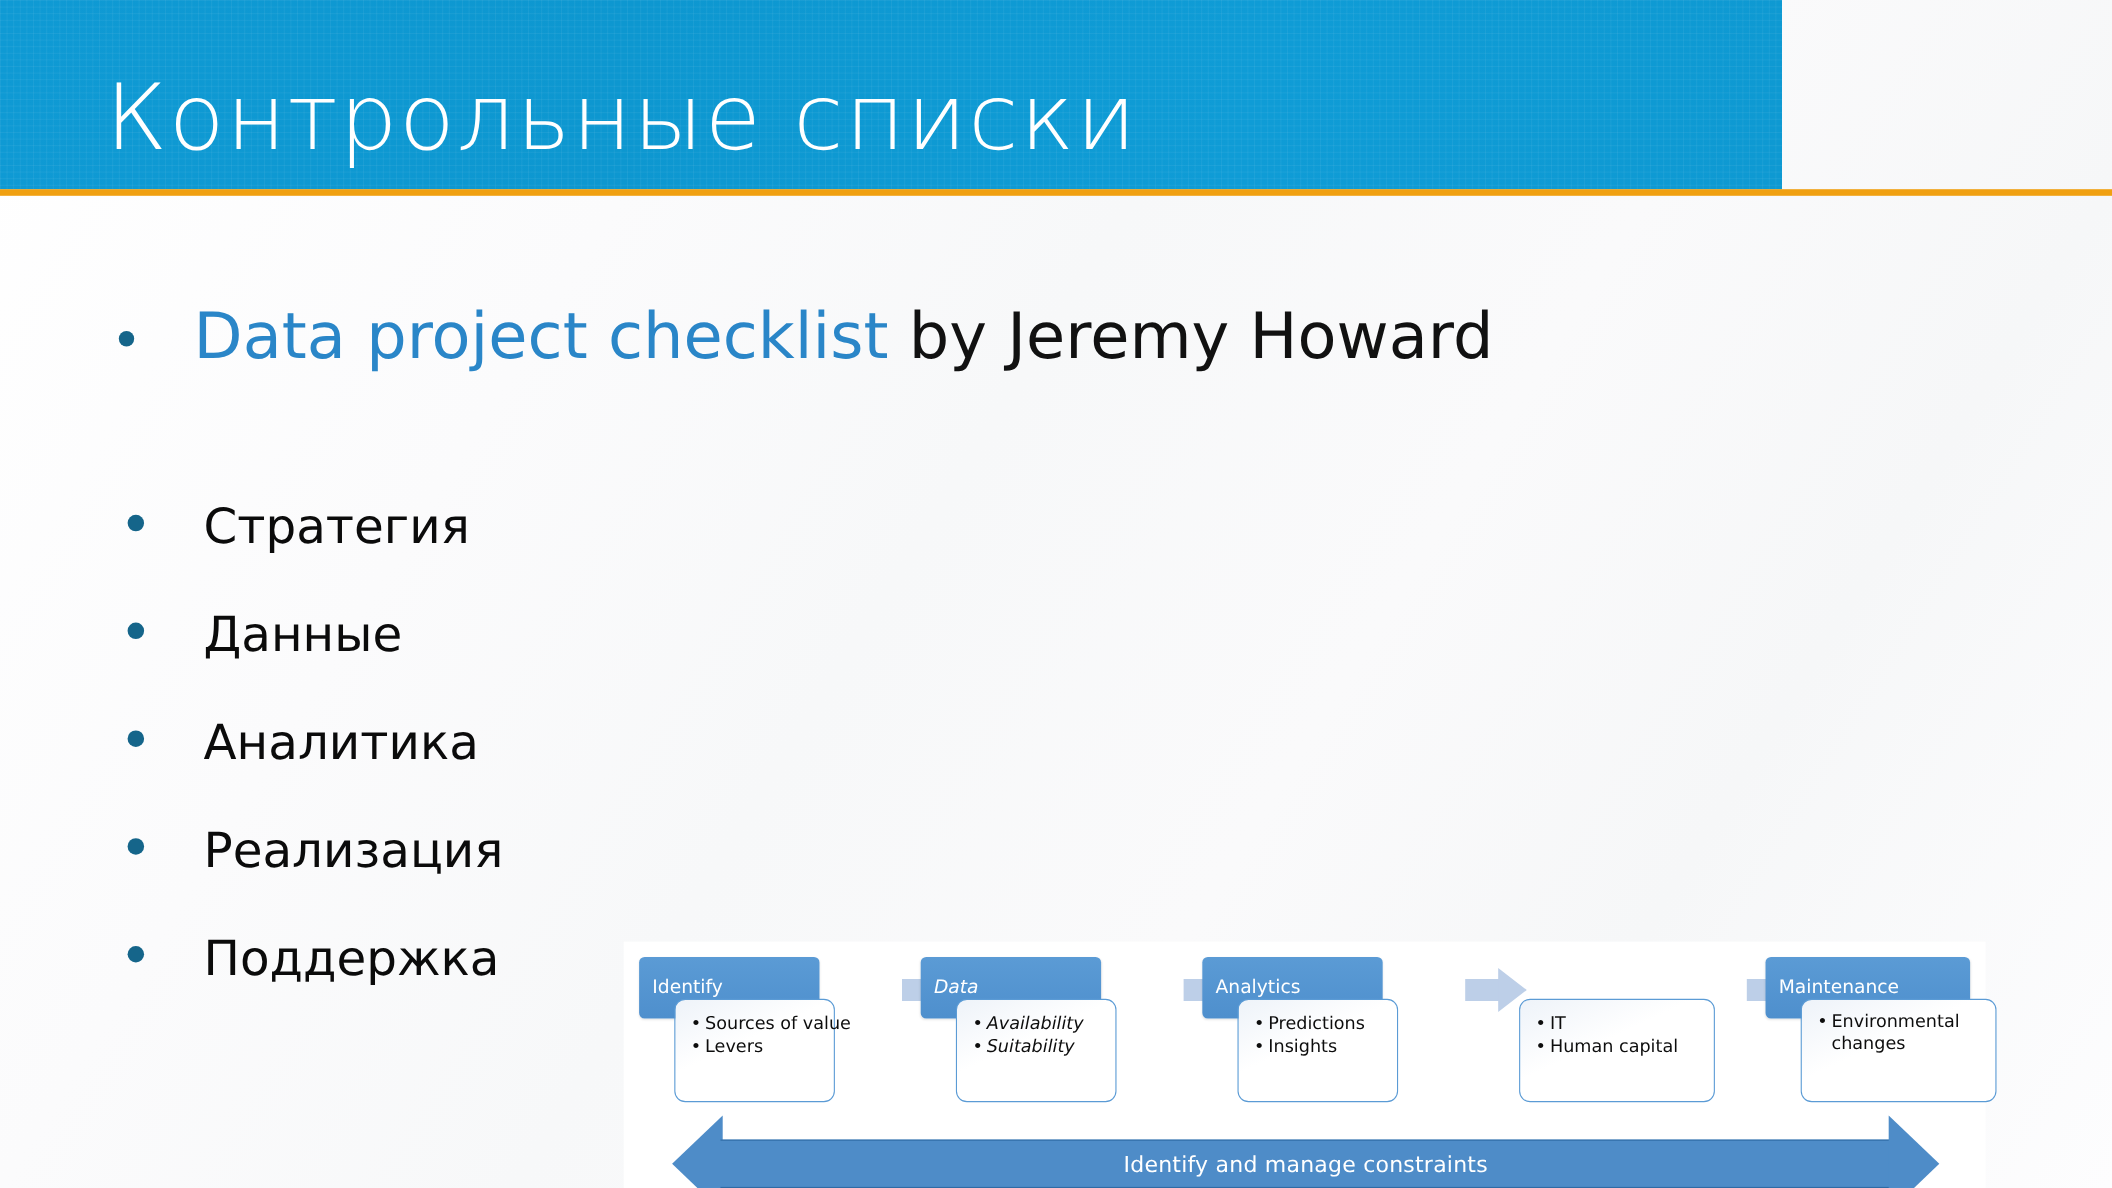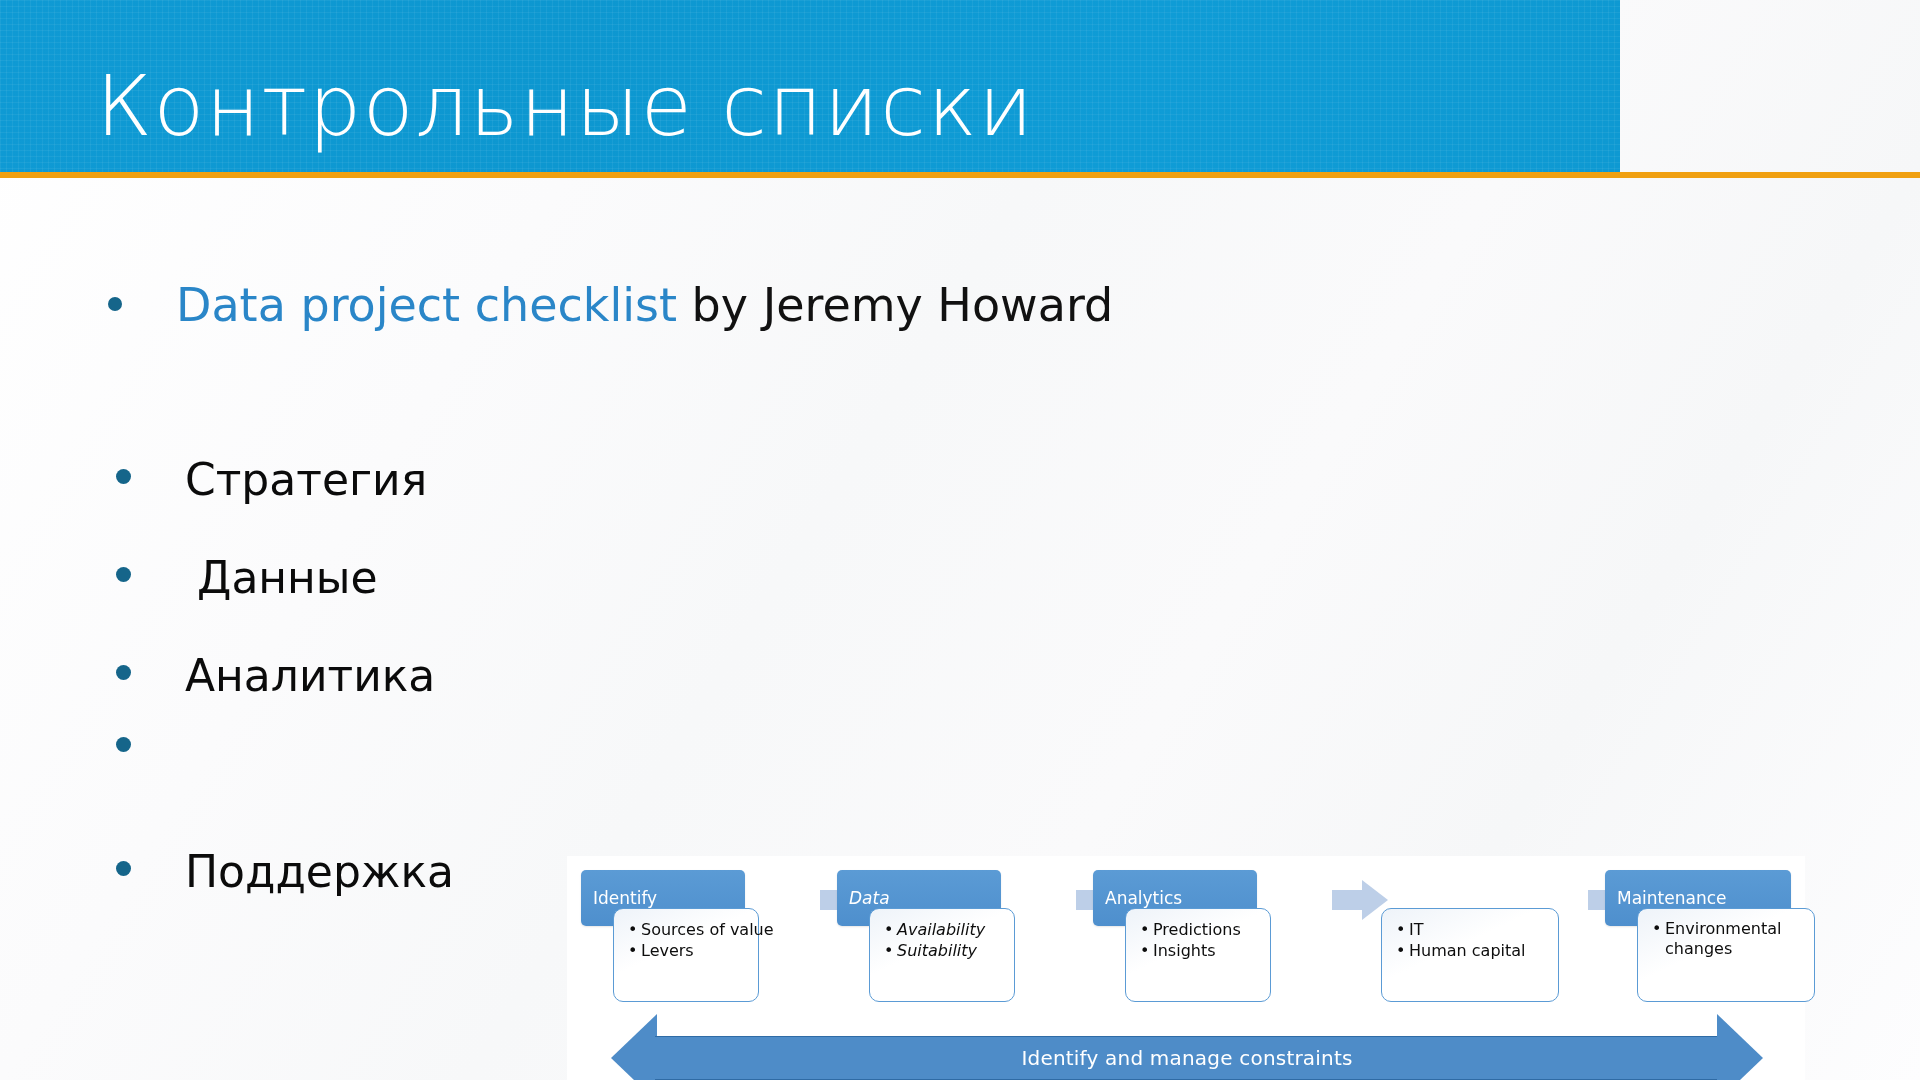--- a/index.html
+++ b/index.html
@@ -78,40 +78,40 @@
     flex: 0 0 auto;
     position: relative;
     top: -8px;
   }
 
   
   #row-top { left: 108px; top: 100px; }
   #row-top .dot { width: 14px; height: 14px; top: -10px; }
   #row-top .text {
     margin-left: 54px;
-    font-size: 46px;
+    font-size: 58px;
     line-height: 54px;
     font-weight: 400;
     white-space: nowrap;
     color: #111111;
   }
   .link-blue { color: #2a86c8; }
 
   
   .sub-row .dot { width: 15px; height: 15px; top: -11px; }
   .sub-row .text {
     margin-left: 54px;
     font-size: 44px;
     line-height: 52px;
     font-weight: 400;
     color: #0b0b0b;
     white-space: nowrap;
   }
   #row-s0 { left: 116px; top: 276px; }
-  #row-s1 { left: 116px; top: 374px; gap: 12px; }
+  #row-s1 { left: 116px; top: 374px; }
   #row-s2 { left: 116px; top: 472px; }
   #row-s3 { left: 116px; top: 570px; }
   #row-s4 { left: 116px; top: 668px; }
 
   
   #diagram {
     position: absolute;
     left: 567px;
     top: 678px;
     width: 1238px;
@@ -254,20 +254,21 @@
     <div class="bullet-row sub-row" id="row-s1">
       <span class="dot"></span>
       <span class="text">Данные</span>
     </div>
     <div class="bullet-row sub-row" id="row-s2">
       <span class="dot"></span>
       <span class="text">Аналитика</span>
     </div>
     <div class="bullet-row sub-row" id="row-s3">
       <span class="dot"></span>
+      <span class="text">Реализация</span>
     </div>
     <div class="bullet-row sub-row" id="row-s4">
       <span class="dot"></span>
       <span class="text">Поддержка</span>
     </div>
 
     <div id="diagram">
 
       <div class="stage" style="left:14px;">
         <div class="stage-header">Identify</div>

